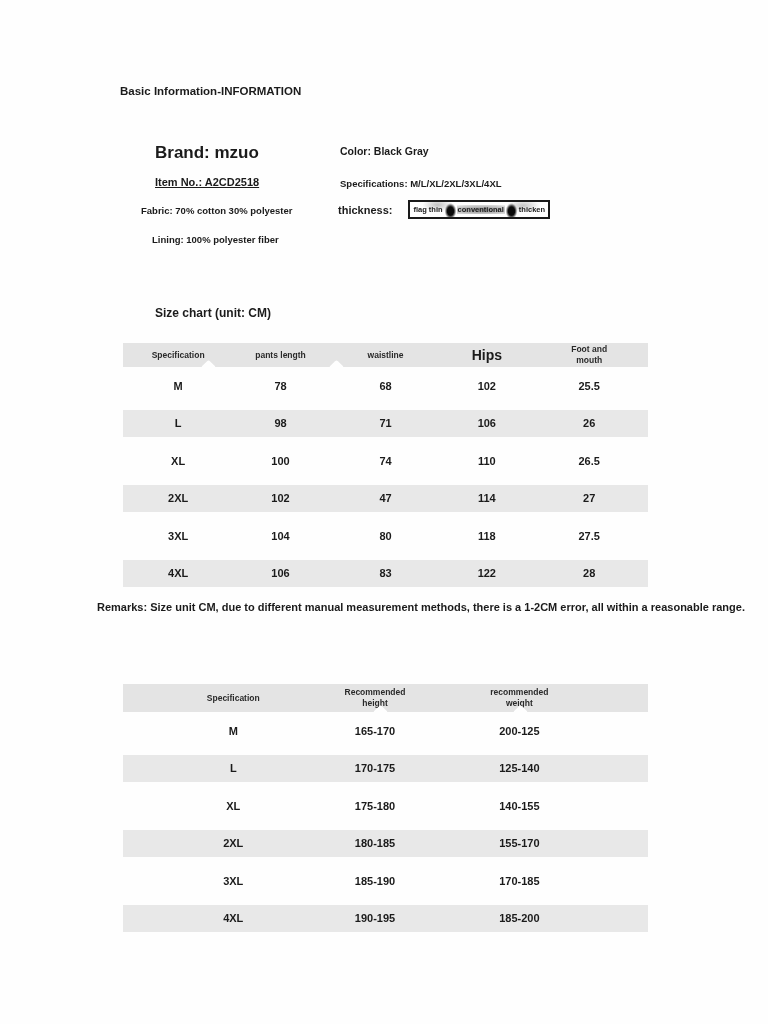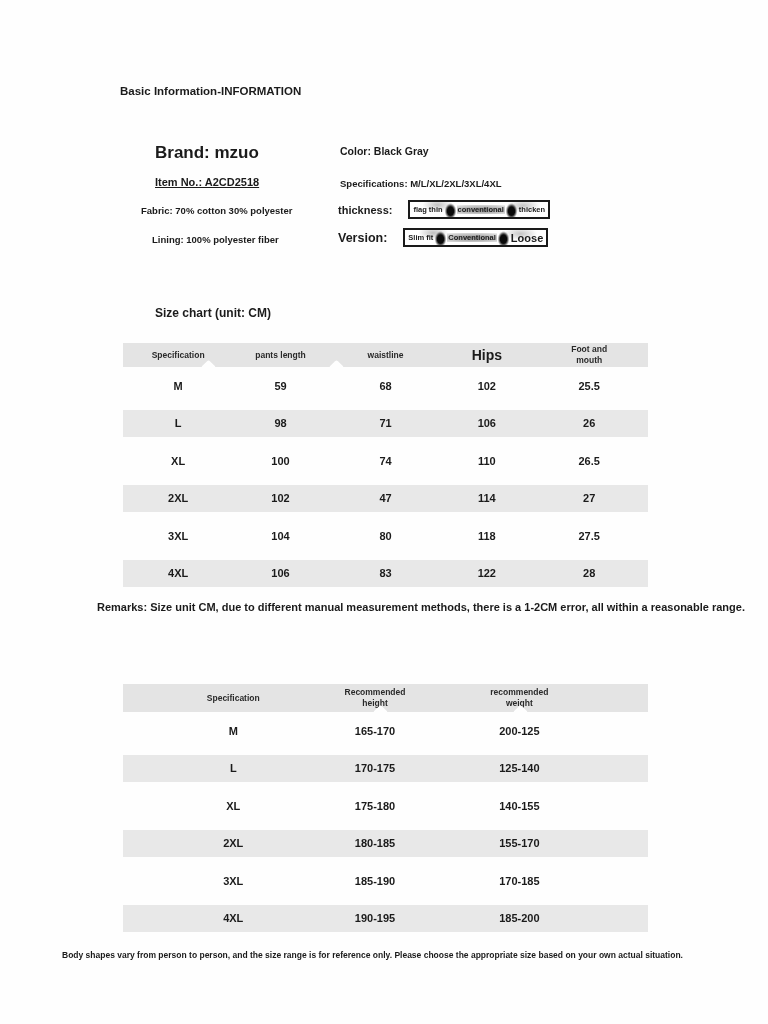--- a/index.html
+++ b/index.html
@@ -102,46 +102,36 @@
     <span class="opt-label-sm">thickness:</span>
     <div class="opt-box">
       <span class="opt">flag thin</span>
       <span class="blob"></span>
       <span class="opt opt-sel">conventional</span>
       <span class="blob"></span>
       <span class="opt">thicken</span>
     </div>
   </div>
 
-  <div class="opt-row version">
-    <span class="opt-label-lg">Version:</span>
-    <div class="opt-box">
-      <span class="opt">Slim fit</span>
-      <span class="blob"></span>
-      <span class="opt opt-sel">Conventional</span>
-      <span class="blob"></span>
-      <span class="opt opt-lg">Loose</span>
-    </div>
-  </div>
 
   <div class="abs chart-title-1">Size chart (unit: CM)</div>
 
   <div class="tbl tbl-1">
     <div class="thead">
       <span class="hc c1-0">Specification</span>
       <span class="hc c1-1">pants length</span>
       <span class="hc c1-2">waistline</span>
       <span class="hc c1-3 big">Hips</span>
       <span class="hc c1-4 wrap">Foot and mouth</span>
       <i class="notch" style="left:15.2%"></i>
       <i class="notch" style="left:39.6%"></i>
     </div>
     <div class="trow">
       <span class="tc c1-0">M</span>
-      <span class="tc c1-1">59</span>
+      <span class="tc c1-1">78</span>
       <span class="tc c1-2">68</span>
       <span class="tc c1-3">102</span>
       <span class="tc c1-4">25.5</span>
     </div>
     <div class="trow striped">
       <span class="tc c1-0">L</span>
       <span class="tc c1-1">98</span>
       <span class="tc c1-2">71</span>
       <span class="tc c1-3">106</span>
       <span class="tc c1-4">26</span>
@@ -212,15 +202,14 @@
       <span class="tc c2-1">185-190</span>
       <span class="tc c2-2">170-185</span>
     </div>
     <div class="trow striped">
       <span class="tc c2-0">4XL</span>
       <span class="tc c2-1">190-195</span>
       <span class="tc c2-2">185-200</span>
     </div>
   </div>
 
-  <div class="abs footer">Body shapes vary from person to person, and the size range is for reference only. Please choose the appropriate size based on your own actual situation.</div>
 
 </div>
 
 </body></html>

